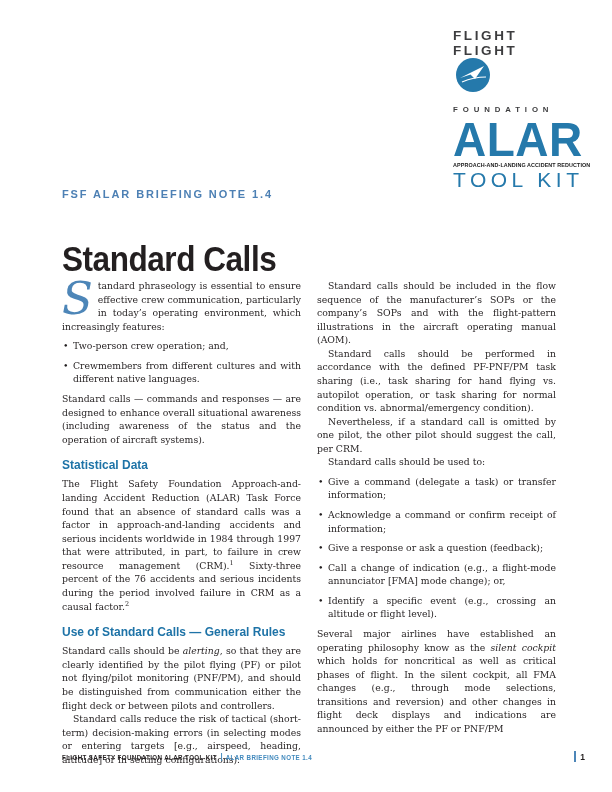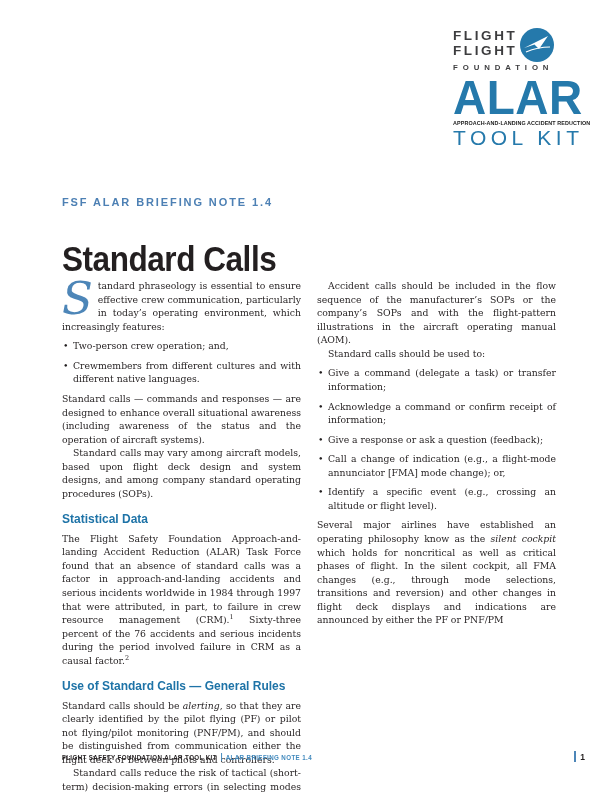--- a/index.html
+++ b/index.html
@@ -14,30 +14,30 @@
   html,body{margin:0;padding:0;}
   body{
     width:612px;height:792px;background:#ffffff;position:relative;
     font-family:"Liberation Sans",sans-serif;color:var(--text_dark);
     -webkit-font-smoothing:antialiased;
   }
   .page{position:absolute;inset:0;overflow:hidden;}
 
   
   .logo{position:absolute;top:28px;right:37px;width:122px;}
-  .fsf-row{display:flex;align-items:flex-start;}
+  .fsf-row{display:flex;justify-content:flex-end;align-items:flex-start;flex-direction:column;}
   .fsf-words{font-weight:bold;font-size:13.5px;line-height:15px;letter-spacing:2.6px;color:var(--logo_gray);text-align:left;}
   .fsf-globe{width:34px;height:34px;margin-left:3px;flex:0 0 auto;}
-  .foundation{font-weight:bold;font-size:7.8px;letter-spacing:4.9px;color:var(--logo_gray);margin-top:1px;white-space:nowrap;}
+  .foundation{font-weight:bold;font-size:7.8px;letter-spacing:4.9px;color:var(--logo_gray);margin-top:13px;white-space:nowrap;}
   .alar-word{font-weight:800;font-size:46px;line-height:44px;letter-spacing:0.5px;color:var(--brand_blue);margin-top:2px;transform:scaleY(1.04);transform-origin:top left;white-space:nowrap;}
   .tagline{font-weight:bold;font-size:5.4px;letter-spacing:0.1px;color:#1a1a1a;margin-top:2px;white-space:nowrap;}
   .toolkit{font-weight:400;font-size:21px;letter-spacing:4.5px;color:var(--brand_blue);margin-top:0;white-space:nowrap;}
 
   
-  .kicker{position:absolute;left:62px;top:196px;font-weight:bold;font-size:11px;letter-spacing:1.9px;color:var(--kicker_blue);}
+  .kicker{position:absolute;left:62px;top:188px;font-weight:bold;font-size:11px;letter-spacing:1.9px;color:var(--kicker_blue);}
   .doc-title{position:absolute;left:62px;top:216px;font-weight:bold;font-size:35px;color:var(--text_dark);
     transform:scaleX(0.9);transform-origin:left top;letter-spacing:-0.5px;white-space:nowrap;}
 
   
   .columns{position:absolute;left:62px;top:279px;width:494px;display:flex;}
   .col{width:240px;font-family:"DejaVu Serif",serif;font-size:9.3px;line-height:1.46;text-align:justify;color:var(--text_dark);}
   .col.left{margin-right:16px;}
   .para{margin:0;}
   .para.indent{text-indent:11px;}
   .dropcap{float:left;font-family:"DejaVu Serif",serif;font-style:italic;font-weight:normal;
@@ -91,29 +91,30 @@
         <p class="para"><span class="dropcap">S</span><span>tandard phraseology is essential to ensure effective crew communication, particularly in today’s operating environment, which increasingly features:</span></p>
         <div class="bullet">
           <span class="dot">•</span>
           <span class="btext"><span>Two-person crew operation; and,</span></span>
         </div>
         <div class="bullet">
           <span class="dot">•</span>
           <span class="btext"><span>Crewmembers from different cultures and with different native languages.</span></span>
         </div>
         <p class="para"><span>Standard calls — commands and responses — are designed to enhance overall situational awareness (including awareness of the status and the operation of aircraft systems).</span></p>
-        <p class="para indent"><span>Standard calls may vary among aircraft models, based upon flight deck design and system designs, and among company standard operating procedures (SOPs).</span></p>
         <h3 class="section">Statistical Data</h3>
         <p class="para"><span>The Flight Safety Foundation Approach-and-landing Accident Reduction (ALAR) Task Force found that an absence of standard calls was a factor in approach-and-landing accidents and serious incidents worldwide in 1984 through 1997 that were attributed, in part, to failure in crew resource management (CRM).</span><sup>1</sup><span> Sixty-three percent of the 76 accidents and serious incidents during the period involved failure in CRM as a causal factor.</span><sup>2</sup></p>
         <h3 class="section">Use of Standard Calls — General Rules</h3>
         <p class="para"><span>Standard calls should be </span><em>alerting</em><span>, so that they are clearly identified by the pilot flying (PF) or pilot not flying/pilot monitoring (PNF/PM), and should be distinguished from communication either the flight deck or between pilots and controllers.</span></p>
         <p class="para indent"><span>Standard calls reduce the risk of tactical (short-term) decision-making errors (in selecting modes or entering targets [e.g., airspeed, heading, altitude] or in setting configurations).</span></p>
       </div>
     <div class="col" id="col-right">
-        <p class="para indent"><span>Accident calls should be included in the flow sequence of the manufacturer’s SOPs or the company’s SOPs and with the flight-pattern illustrations in the aircraft operating manual (AOM).</span></p>
+        <p class="para indent"><span>Standard calls should be included in the flow sequence of the manufacturer’s SOPs or the company’s SOPs and with the flight-pattern illustrations in the aircraft operating manual (AOM).</span></p>
+        <p class="para indent"><span>Standard calls should be performed in accordance with the defined PF-PNF/PM task sharing (i.e., task sharing for hand flying vs. autopilot operation, or task sharing for normal condition vs. abnormal/emergency condition).</span></p>
+        <p class="para indent"><span>Nevertheless, if a standard call is omitted by one pilot, the other pilot should suggest the call, per CRM.</span></p>
         <p class="para indent"><span>Standard calls should be used to:</span></p>
         <div class="bullet">
           <span class="dot">•</span>
           <span class="btext"><span>Give a command (delegate a task) or transfer information;</span></span>
         </div>
         <div class="bullet">
           <span class="dot">•</span>
           <span class="btext"><span>Acknowledge a command or confirm receipt of information;</span></span>
         </div>
         <div class="bullet">

